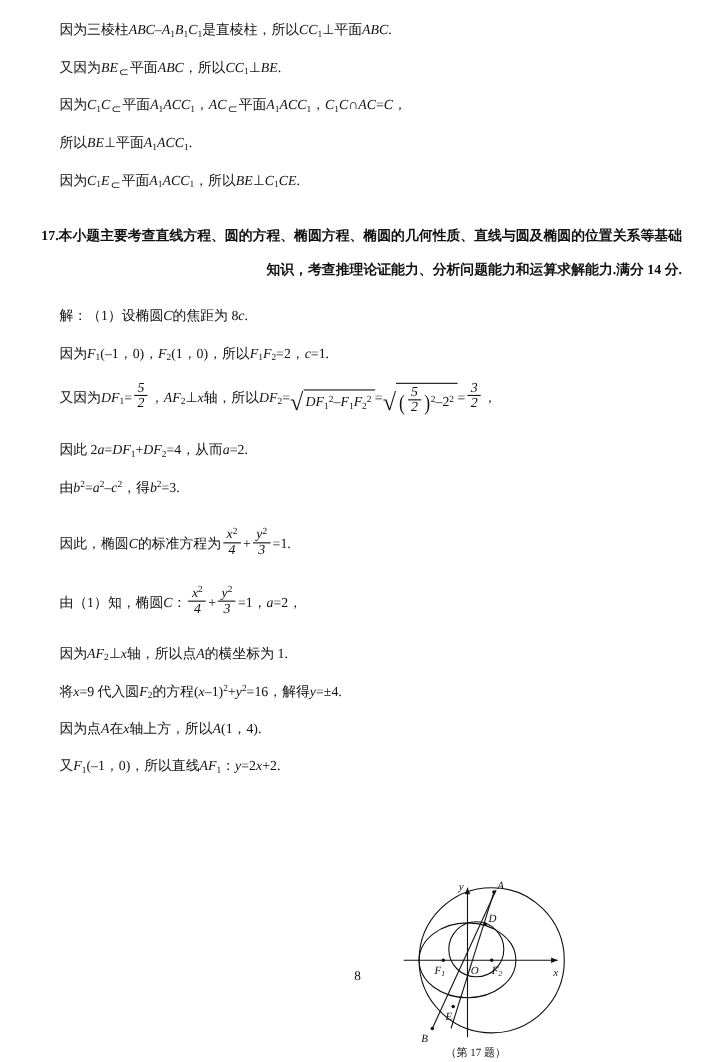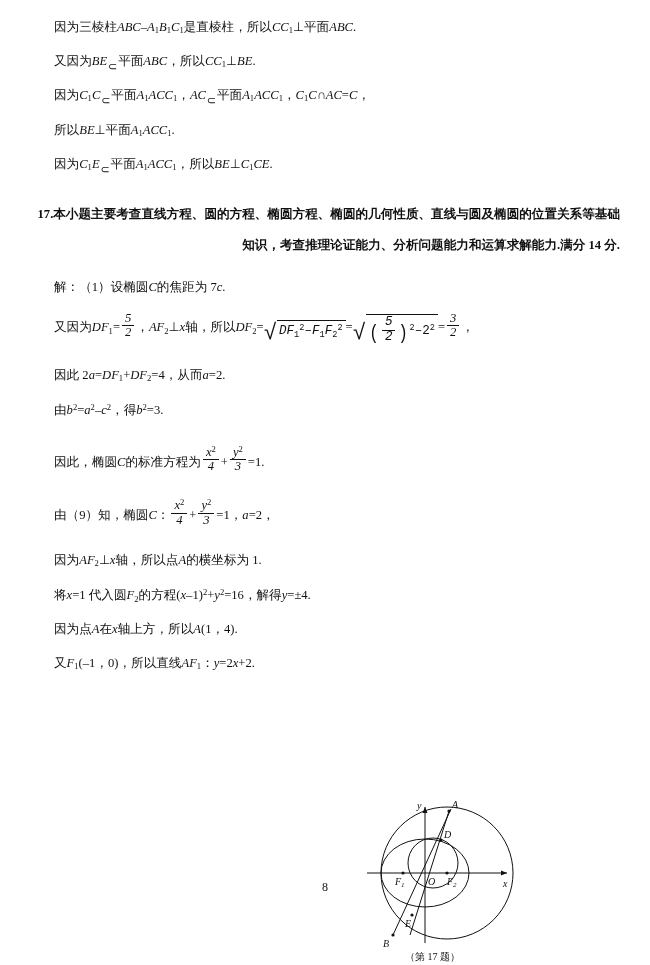--- a/index.html
+++ b/index.html
@@ -82,21 +82,20 @@
     display: block;
     padding: 0 3px;
     font-size: 12.6px;
   }
   
   .sqrt {
     display: inline-block;
     position: relative;
     vertical-align: -0.45em;
     white-space: nowrap;
-    font-family: Liberation Mono, monospace;
   }
   .sqrt > .radical {
     display: inline-block;
     font-size: 22px;
     line-height: 1;
     position: relative;
     top: 2px;
   }
   .sqrt > .rad-body {
     display: inline-block;
@@ -163,51 +162,54 @@
     </p>
 
     <p class="line indent2" style="margin-bottom:30px;">
       <span>因为</span><i class="v">C</i><span class="subn">1</span><i class="v">E</i><span class="subset"><span>⊂</span></span><span>平面</span><i class="v">A</i><span class="subn">1</span><i class="v">ACC</i><span class="subn">1</span><span>，所以</span><i class="v">BE</i><span>⊥</span><i class="v">C</i><span class="subn">1</span><i class="v">C</i><i class="v">E</i><span>.</span>
     </p>
 
     <p class="line bold indent1" style="margin-bottom:12px; margin-left:-21px;">17.本小题主要考查直线方程、圆的方程、椭圆方程、椭圆的几何性质、直线与圆及椭圆的位置关系等基础</p>
     <p class="line bold indent2" style="margin-bottom:22px;">知识，考查推理论证能力、分析问题能力和运算求解能力.满分 14 分.</p>
 
     <p class="line indent2">
-      <span>解：（1）设椭圆</span><i class="v">C</i><span>的焦距为 7</span><i class="v">c</i><span>.</span>
-    </p>
-
+      <span>解：（1）设椭圆</span><i class="v">C</i><span>的焦距为 8</span><i class="v">c</i><span>.</span>
+    </p>
+
+    <p class="line indent2">
+      <span>因为</span><i class="v">F</i><span class="subn">1</span><span>(–1，0)，</span><i class="v">F</i><span class="subn">2</span><span>(1，0)，所以</span><i class="v">F</i><span class="subn">1</span><i class="v">F</i><span class="subn">2</span><span>=2，</span><i class="v">c</i><span>=1.</span>
+    </p>
 
     <p class="line indent2" style="margin-bottom:20px;">
       <span>又因为</span><i class="v">DF</i><span class="subn">1</span><span>=</span><span class="frac"><span class="num">5</span><span class="den">2</span></span><span>，</span><i class="v">AF</i><span class="subn">2</span><span>⊥</span><i class="v">x</i><span>轴，所以</span><i class="v">DF</i><span class="subn">2</span><span>=</span><span class="sqrt"><span class="radical">√</span><span class="rad-body"><i class="v">DF</i><span class="subn">1</span><span class="sup">2</span><span>–</span><i class="v">F</i><span class="subn">1</span><i class="v">F</i><span class="subn">2</span><span class="sup">2</span></span></span><span>=</span><span class="sqrt"><span class="radical">√</span><span class="rad-body"><span class="paren-big">(</span><span class="frac"><span class="num">5</span><span class="den">2</span></span><span class="paren-big">)</span><span class="sup">2</span><span>–</span><span>2</span><span class="sup">2</span></span></span><span>=</span><span class="frac"><span class="num">3</span><span class="den">2</span></span><span>，</span>
     </p>
 
     <p class="line indent2">
       <span>因此 2</span><i class="v">a</i><span>=</span><i class="v">DF</i><span class="subn">1</span><span>+</span><i class="v">DF</i><span class="subn">2</span><span>=4，从而</span><i class="v">a</i><span>=2.</span>
     </p>
 
     <p class="line indent2" style="margin-bottom:24px;margin-top:13px;">
       <span>由</span><i class="v">b</i><span class="sup">2</span><span>=</span><i class="v">a</i><span class="sup">2</span><span>–</span><i class="v">c</i><span class="sup">2</span><span>，得</span><i class="v">b</i><span class="sup">2</span><span>=3.</span>
     </p>
 
     <p class="line indent2" style="margin-bottom:24px;">
       <span>因此，椭圆</span><i class="v">C</i><span>的标准方程为</span><span class="frac"><span class="num"><i class="v">x</i><span class="sup">2</span></span><span class="den">4</span></span><span>+</span><span class="frac"><span class="num"><i class="v">y</i><span class="sup">2</span></span><span class="den">3</span></span><span>=1</span><span>.</span>
     </p>
 
 
     <p class="line indent2" style="margin-bottom:24px;">
-      <span>由（9）知，椭圆</span><i class="v">C</i><span>：</span><span class="frac"><span class="num"><i class="v">x</i><span class="sup">2</span></span><span class="den">4</span></span><span>+</span><span class="frac"><span class="num"><i class="v">y</i><span class="sup">2</span></span><span class="den">3</span></span><span>=1</span><span>，</span><i class="v">a</i><span>=2，</span>
+      <span>由（1）知，椭圆</span><i class="v">C</i><span>：</span><span class="frac"><span class="num"><i class="v">x</i><span class="sup">2</span></span><span class="den">4</span></span><span>+</span><span class="frac"><span class="num"><i class="v">y</i><span class="sup">2</span></span><span class="den">3</span></span><span>=1</span><span>，</span><i class="v">a</i><span>=2，</span>
     </p>
 
     <p class="line indent2">
       <span>因为</span><i class="v">AF</i><span class="subn">2</span><span>⊥</span><i class="v">x</i><span>轴，所以点</span><i class="v">A</i><span>的横坐标为 1.</span>
     </p>
 
     <p class="line indent2">
-      <span>将</span><i class="v">x</i><span>=1 代入圆</span><i class="v">F</i><span class="subn">2</span><span>的方程(</span><i class="v">x</i><span>–1)</span><span class="sup">2</span><span>+</span><i class="v">y</i><span class="sup">2</span><span>=16，解得</span><i class="v">y</i><span>=±4.</span>
+      <span>将</span><i class="v">x</i><span>=9 代入圆</span><i class="v">F</i><span class="subn">2</span><span>的方程(</span><i class="v">x</i><span>–1)</span><span class="sup">2</span><span>+</span><i class="v">y</i><span class="sup">2</span><span>=16，解得</span><i class="v">y</i><span>=±4.</span>
     </p>
 
     <p class="line indent2">
       <span>因为点</span><i class="v">A</i><span>在</span><i class="v">x</i><span>轴上方，所以</span><i class="v">A</i><span>(1，4).</span>
     </p>
 
     <p class="line indent2">
       <span>又</span><i class="v">F</i><span class="subn">1</span><span>(–1，0)，所以直线</span><i class="v">AF</i><span class="subn">1</span><span>：</span><i class="v">y</i><span>=2</span><i class="v">x</i><span>+2.</span>
     </p>
 

